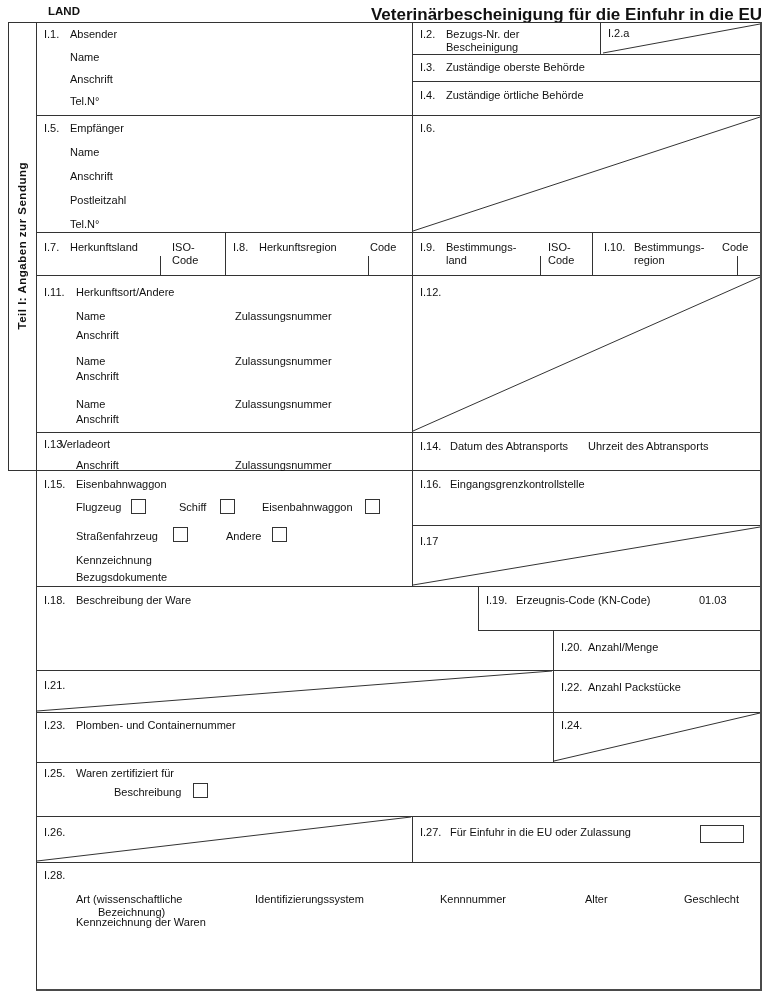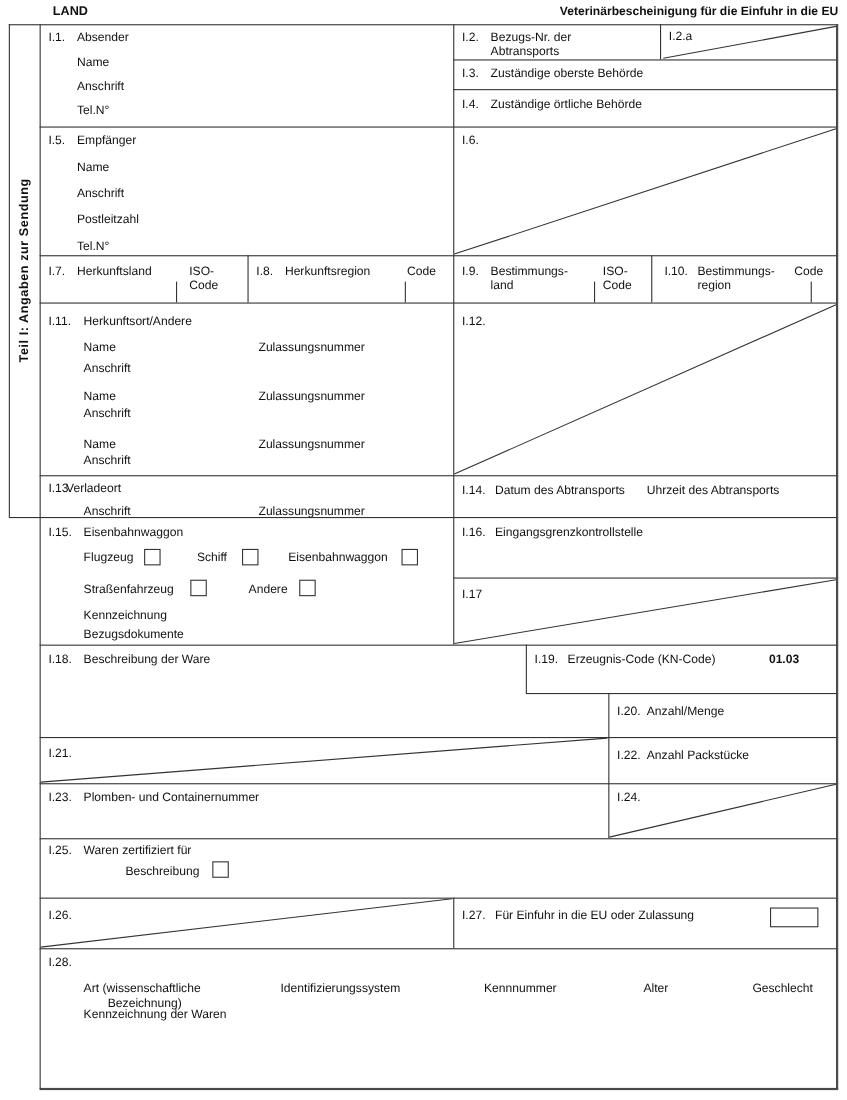--- a/index.html
+++ b/index.html
@@ -2,38 +2,38 @@
 <html><head>
 <meta charset="utf-8">
 <style>
   html,body{margin:0;padding:0;background:#fff;}
   #page{
     position:relative;width:770px;height:1000px;background:#fff;
     font-family:"Liberation Sans","DejaVu Sans",sans-serif;
     font-size:11px;color:#111;overflow:hidden;
   }
   .t{position:absolute;white-space:nowrap;line-height:13px;}
-  .b{font-weight:bold;}
+  .b{font-weight:normal;}
   .hl{position:absolute;height:1px;background:#333;}
   .vl{position:absolute;width:1px;background:#333;}
   .thick{height:2px;background:#4a4a4a;}
   .thickv{width:2px;background:#4a4a4a;}
   .cb{position:absolute;width:15px;height:15px;border:1.5px solid #333;background:#fff;box-sizing:border-box;}
   .fillbox{position:absolute;border:1.5px solid #333;background:#fff;box-sizing:border-box;}
   #sidebar-label{
     position:absolute;left:8px;top:22px;width:28px;height:448px;
     display:flex;align-items:center;justify-content:center;
   }
   #sidebar-label span{
     writing-mode:vertical-rl;transform:rotate(180deg);
     font-weight:bold;font-size:11.5px;white-space:nowrap;letter-spacing:.5px;
   }
   #diag{position:absolute;left:0;top:0;pointer-events:none;}
   #diag line{stroke:#333;stroke-width:1;}
-  #page-title{position:absolute;right:8px;top:5px;font-weight:bold;font-size:11px;}
+  #page-title{position:absolute;right:8px;top:5px;font-weight:bold;font-size:17px;}
   #country-label{position:absolute;left:48px;top:5px;font-weight:bold;font-size:11.5px;}
 </style>
 </head>
 <body>
 
 <div id="page">
 
   <div id="country-label" class="t b" style="position:absolute;">LAND</div>
   <div id="page-title">Veterinärbescheinigung für die Einfuhr in die EU</div>
 
@@ -85,21 +85,21 @@
   </svg>
 
   <span class="t" style="left:44px;top:28px">I.1.</span>
   <span class="t" style="left:70px;top:28px">Absender</span>
   <span class="t" style="left:70px;top:51px">Name</span>
   <span class="t" style="left:70px;top:73px">Anschrift</span>
   <span class="t" style="left:70px;top:95px">Tel.N°</span>
 
   <span class="t" style="left:420px;top:28px">I.2.</span>
   <span class="t" style="left:446px;top:28px">Bezugs-Nr. der</span>
-  <span class="t" style="left:446px;top:41px">Abtransports</span>
+  <span class="t" style="left:446px;top:41px">Bescheinigung</span>
   <span class="t" style="left:608px;top:27px">I.2.a</span>
   <span class="t" style="left:420px;top:61px">I.3.</span>
   <span class="t" style="left:446px;top:61px">Zuständige oberste Behörde</span>
   <span class="t" style="left:420px;top:89px">I.4.</span>
   <span class="t" style="left:446px;top:89px">Zuständige örtliche Behörde</span>
 
   <span class="t" style="left:44px;top:122px">I.5.</span>
   <span class="t" style="left:70px;top:122px">Empfänger</span>
   <span class="t" style="left:70px;top:146px">Name</span>
   <span class="t" style="left:70px;top:170px">Anschrift</span>

